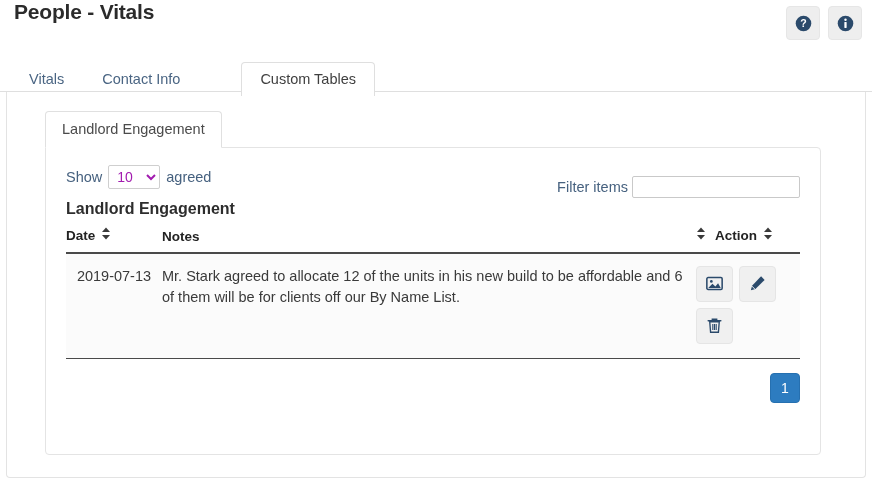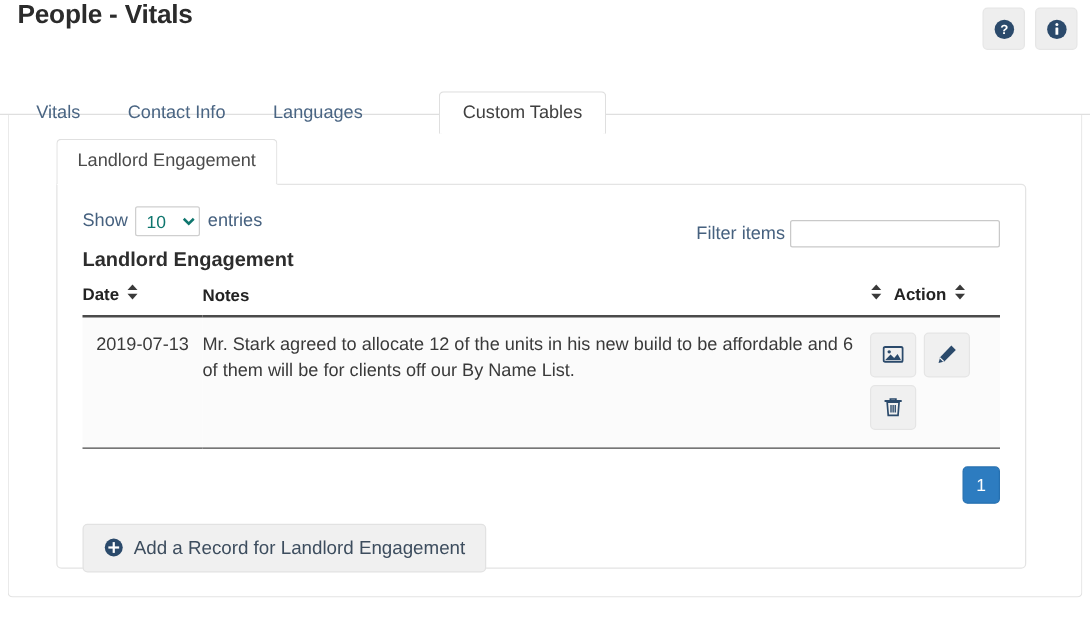--- a/index.html
+++ b/index.html
@@ -53,21 +53,21 @@
   }
   .tab {
     font-size: 14.5px;
     color: #4a6583;
     padding: 9px 18px 10px 18px;
     line-height: 1;
     cursor: pointer;
     border: 1px solid transparent;
     border-bottom: none;
     position: relative;
-    top: 16px;
+    top: 5px;
   }
   .tab.active {
     color: #3f3f3f;
     background: #ffffff;
     border-color: #dfdfdf;
     border-top-left-radius: 4px;
     border-top-right-radius: 4px;
     margin-left: 42px;
   }
 
@@ -127,21 +127,21 @@
   .length-control {
     font-size: 14.5px;
     color: #46617f;
     display: flex;
     align-items: center;
     gap: 6px;
   }
   .length-select {
     font-family: "Liberation Sans", sans-serif;
     font-size: 14px;
-    color: #0f766e;
+    color: #a21caf;
     padding: 2px 4px;
     height: 24px;
     border: 1px solid #cfcfcf;
     background: #ffffff;
     border-radius: 2px;
     cursor: pointer;
     width: 52px;
   }
   .filter-control {
     font-size: 14.5px;
@@ -297,37 +297,36 @@
           <rect x="10.4" y="9.8" width="3.2" height="8.4" rx="0.6" fill="#ffffff"></rect>
         </svg>
       </span>
     </div>
   </div>
 </div>
 
 <div class="tabs-outer">
   <div class="tab">Vitals</div>
   <div class="tab">Contact Info</div>
-  <div class="tab">Languages</div>
   <div class="tab active">Custom Tables</div>
 </div>
 
 <div class="panel-outer">
 
   <div class="tabs-inner">
     <div class="tab-inner">Landlord Engagement</div>
   </div>
 
   <div class="panel-inner">
 
     <div class="controls-row">
       <div class="length-control">
         <span>Show</span>
         <select class="length-select"><option>10</option><option>25</option><option>50</option><option>100</option></select>
-        <span>entries</span>
+        <span>agreed</span>
       </div>
 
       <div class="filter-control">
         <span>Filter items</span>
         <input class="filter-input" type="text" placeholder="" style="">
       </div>
     </div>
 
     <div class="table-caption">Landlord Engagement</div>
 
@@ -405,27 +404,15 @@
             </div>
           </td>
         </tr>
       </tbody>
     </table>
 
     <div class="pager-row">
       <div class="page-btn">1</div>
     </div>
 
-    <div class="addrec-row">
-      <div class="add-btn">
-        <span>
-          <svg width="16" height="16" viewBox="0 0 20 20">
-            <circle cx="10" cy="10" r="9" fill="#2b4a6b"></circle>
-            <rect x="8.9" y="4.6" width="2.2" height="10.8" fill="#ffffff"></rect>
-            <rect x="4.6" y="8.9" width="10.8" height="2.2" fill="#ffffff"></rect>
-          </svg>
-        </span>
-        <span>Add a Record for Landlord Engagement</span>
-      </div>
-    </div>
 
   </div>
 </div>
 
 </body></html>

